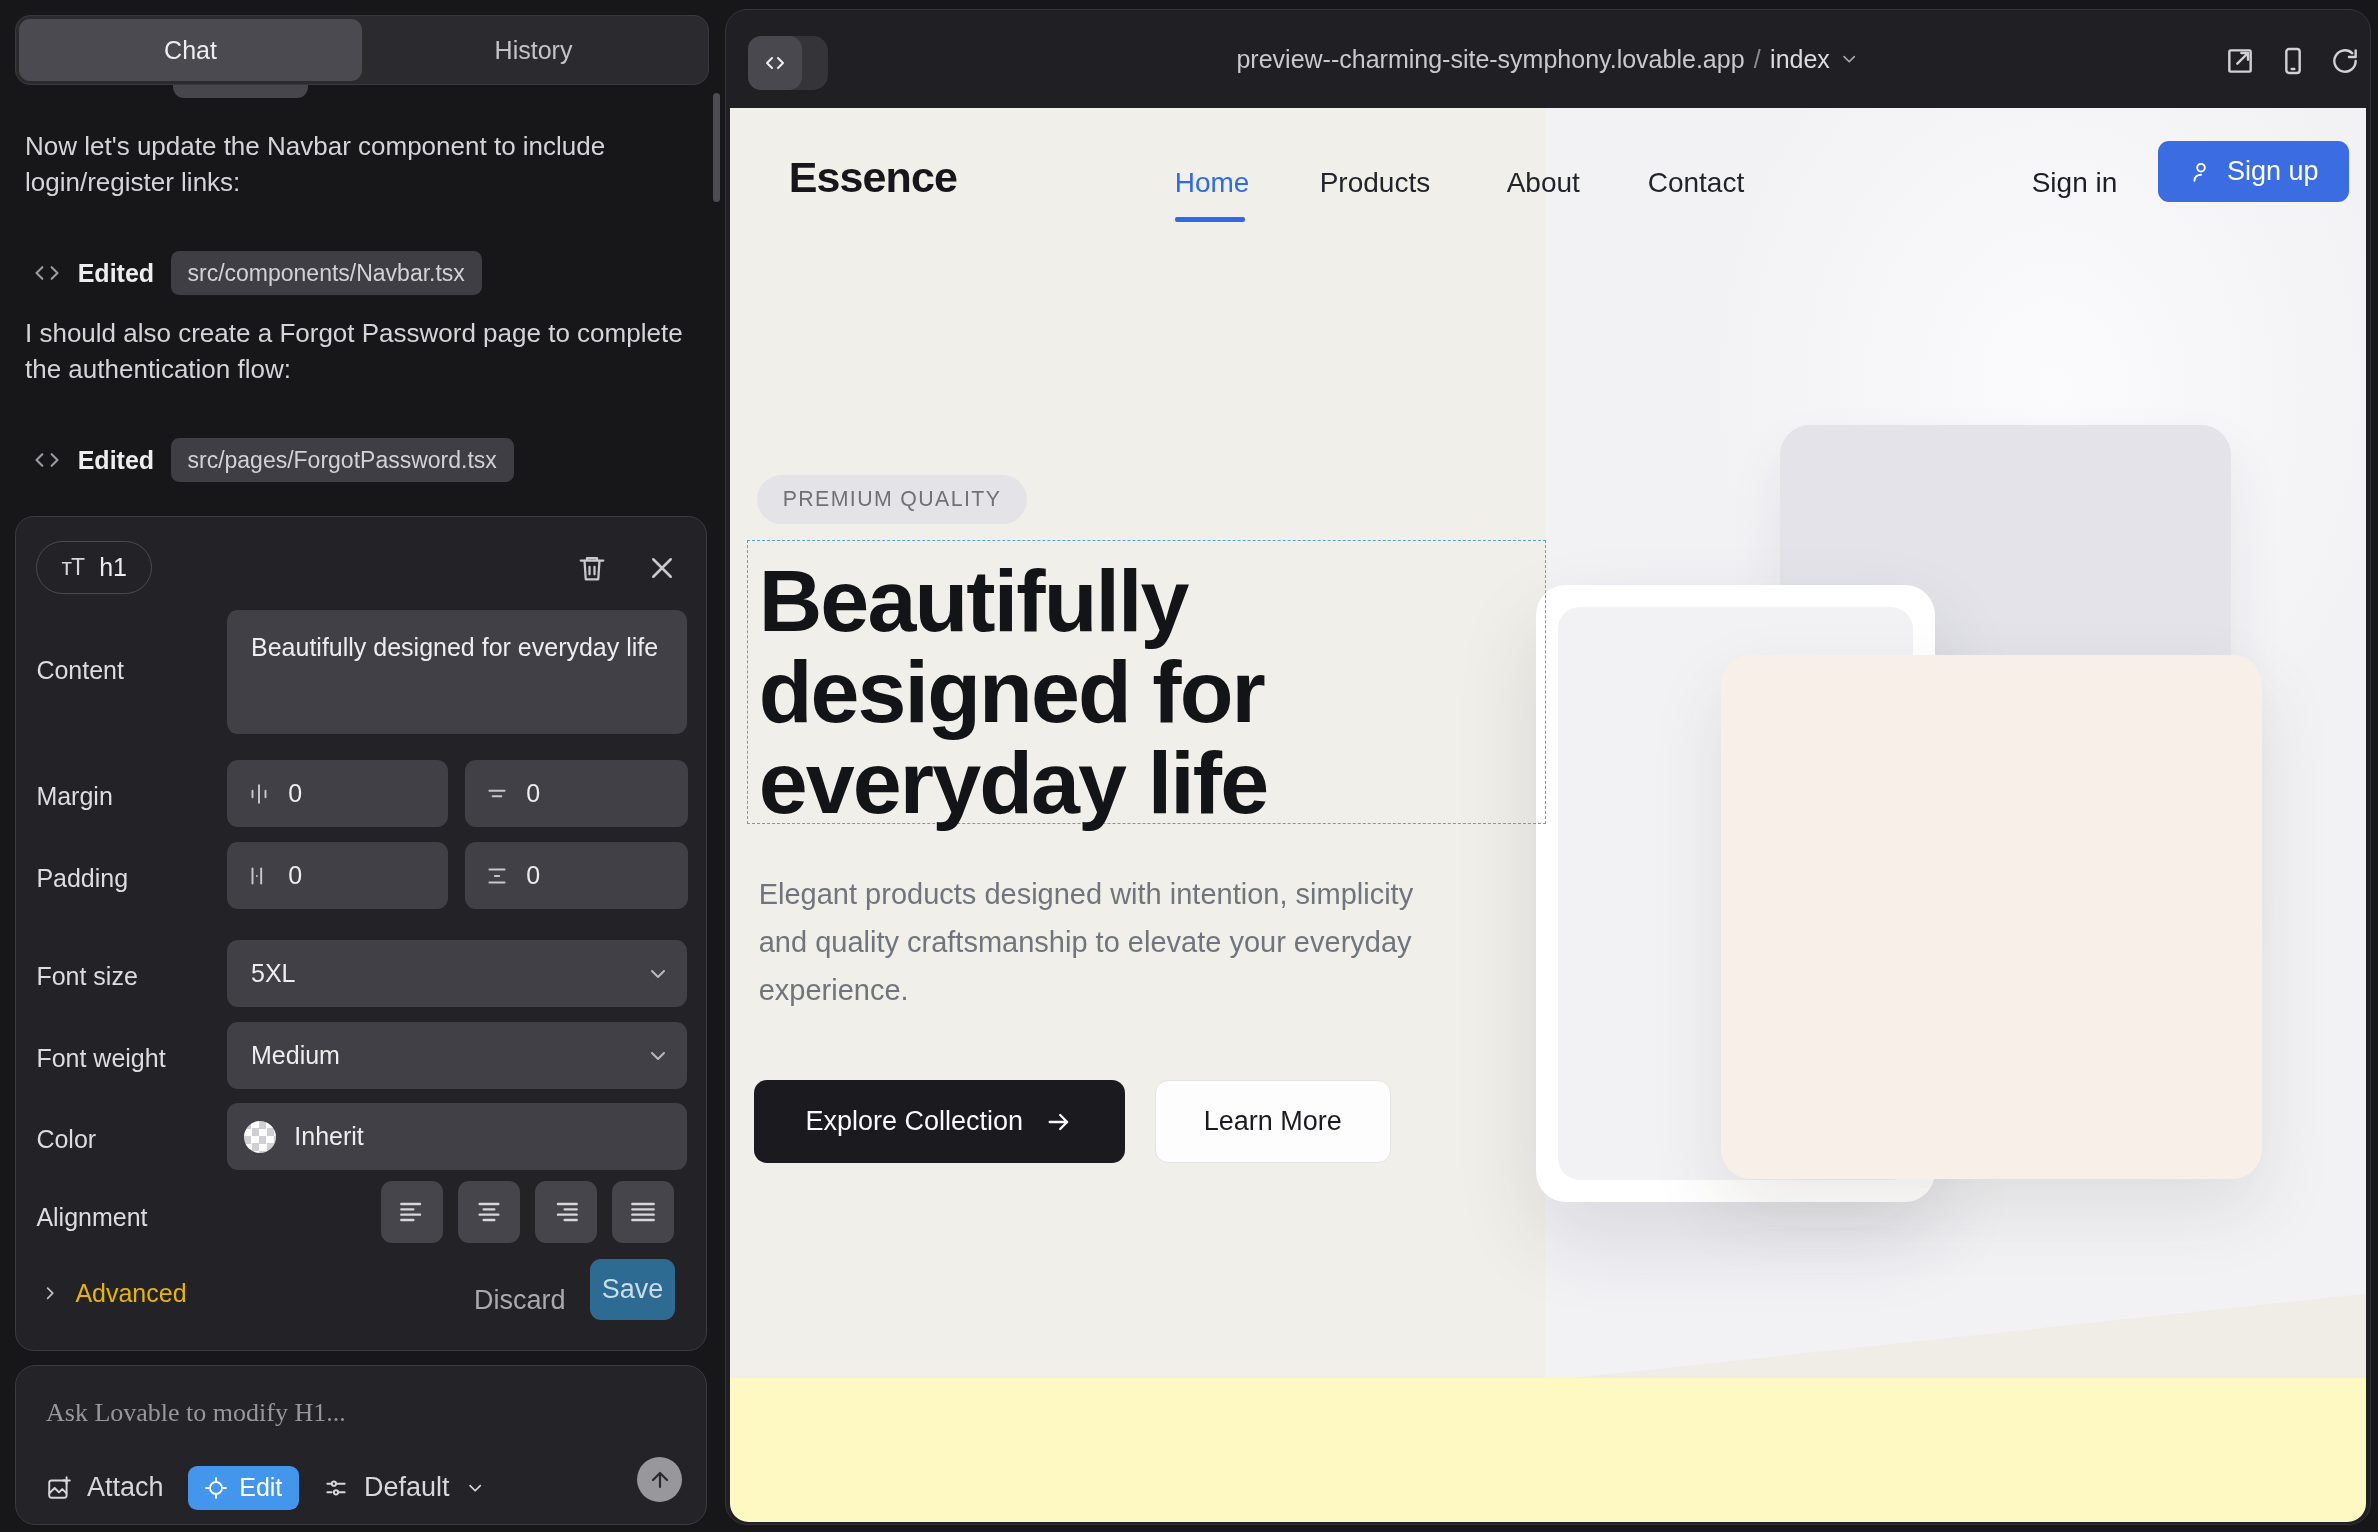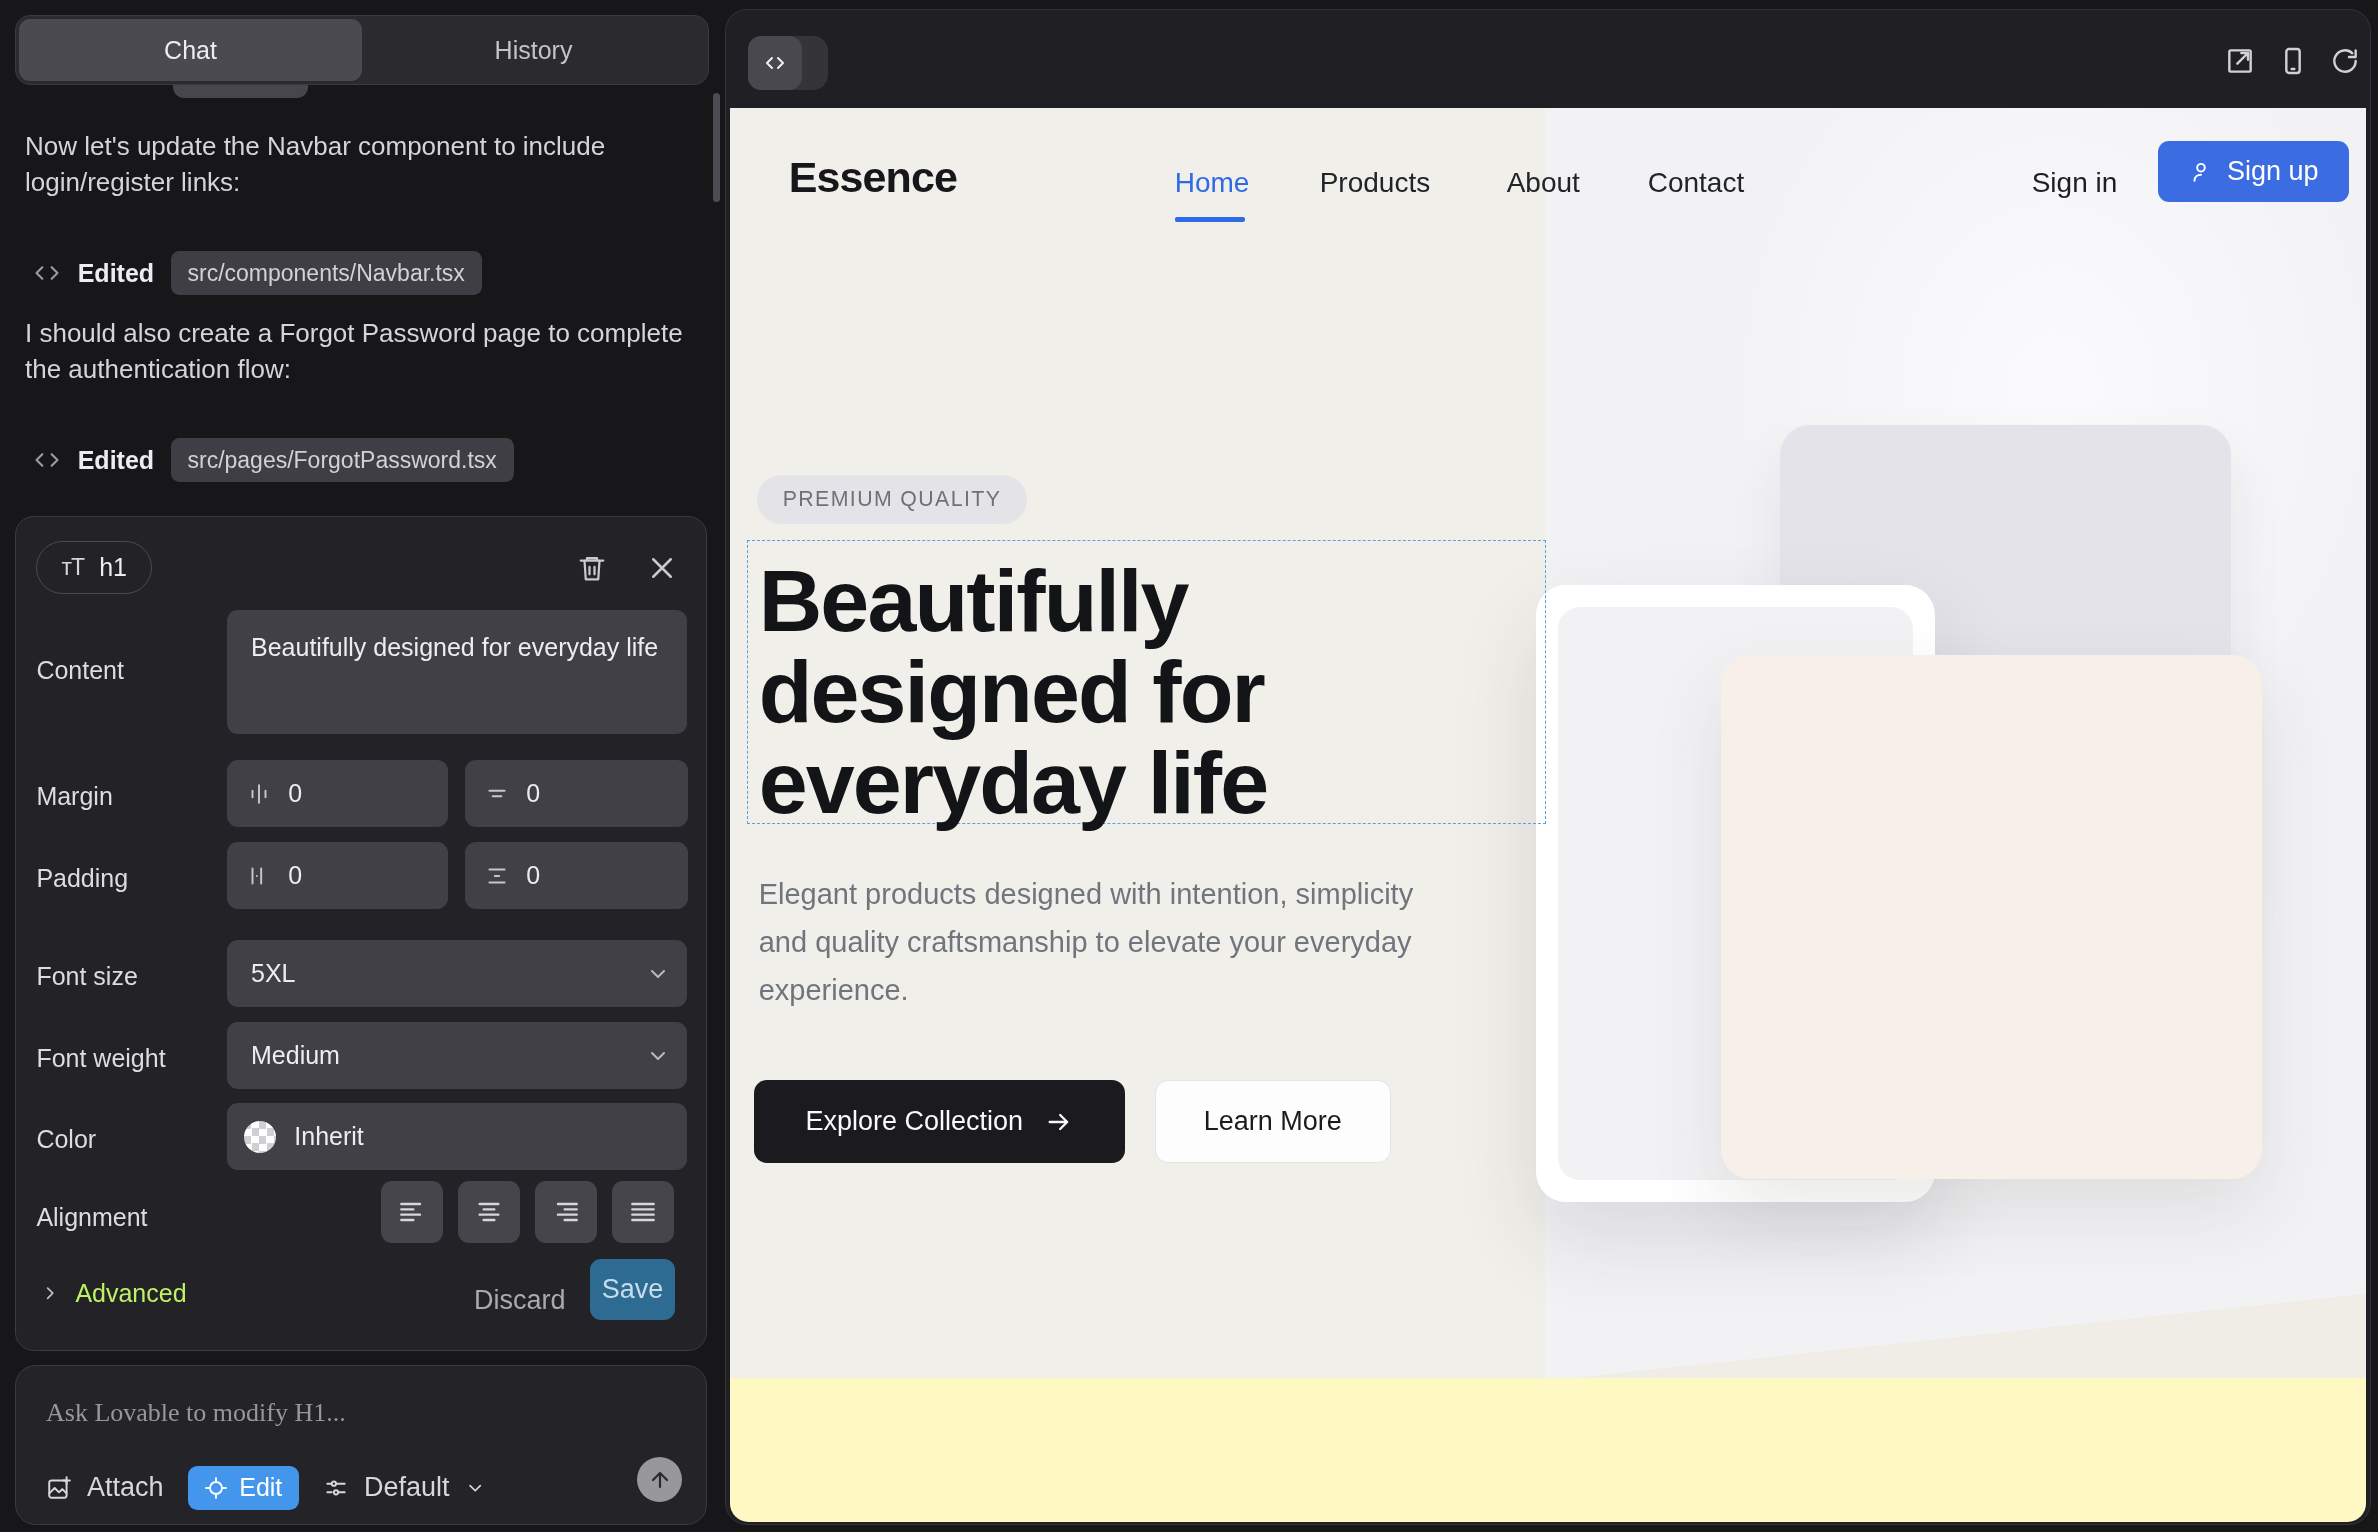--- a/index.html
+++ b/index.html
@@ -41,21 +41,21 @@
   .textarea { left:211px; top:93px; width:460px; height:124px; padding:18.6px 24px;
     line-height:36px; display:block; }
   .chev { width:24px; height:24px; color:#b9b9be; position:absolute; right:16.7px; top:50%;
     transform:translateY(-50%); }
   .swatch { width:32px; height:32px; border-radius:50%; margin:0 18.6px 0 16.7px;
     background:repeating-conic-gradient(#ffffff 0 25%, #cfcfd4 0 50%); background-size:15px 15px; }
   .align-btn { position:absolute; width:62px; height:62px; background:#45454b; border-radius:11px;
     display:flex; align-items:center; justify-content:center; color:#d8d8dc; cursor:pointer; }
   .align-btn svg { width:32px; height:32px; }
   .advanced { position:absolute; left:24px; top:762px; display:flex; align-items:center; gap:15px;
-    color:#bef264; font-size:25px; font-weight:500; cursor:pointer; }
+    color:#eab308; font-size:25px; font-weight:500; cursor:pointer; }
   .advanced svg { width:20.4px; height:20.4px; color:#c0c0c5; }
   .discard { position:absolute; left:458px; top:768px; font-size:27px; color:#a9a9ae; cursor:pointer; }
   .save { position:absolute; left:574px; top:742px; width:85px; height:61px; background:#2e6b93;
     border-radius:11px; display:flex; align-items:center; justify-content:center;
     font-size:27px; color:#c9dcea; cursor:pointer; }
 
   
   .composer { position:absolute; left:15px; top:1365px; width:692px; height:160px;
     background:#242428; border:1.4px solid #3a3a3f; border-radius:20.4px; }
   .composer-ph { position:absolute; left:30px; top:32px; font-size:26px; color:#97979c;font-family:Liberation Serif, serif; }
@@ -300,20 +300,28 @@
   </div>
 
   <div class="browser">
     <div class="code-toggle">
       <div class="seg">
         <svg viewBox="0 0 24 24" fill="none" stroke="currentColor" stroke-width="2" stroke-linecap="round" stroke-linejoin="round">
             <path d="M9 7l-5 5 5 5M15 7l5 5-5 5"></path>
           </svg>
       </div>
     </div>
+    <div class="urlbar">
+      <span class="url-host">preview--charming-site-symphony.lovable.app</span>
+      <span class="url-sep">/</span>
+      <span class="url-path">index</span>
+      <svg class="chev-d" viewBox="0 0 24 24" fill="none" stroke="currentColor" stroke-width="2" stroke-linecap="round" stroke-linejoin="round">
+          <path d="M6 9l6 6 6-6"></path>
+        </svg>
+    </div>
     <div class="chrome-ico" style="left:1498px">
       <svg viewBox="0 0 24 24" fill="none" stroke="currentColor" stroke-width="1.8" stroke-linecap="round" stroke-linejoin="round">
           <rect x="4" y="4" width="16" height="16" rx="1"></rect>
           <path d="M10 14l8-8M13 6h5v5"></path>
         </svg>
     </div>
     <div class="chrome-ico" style="left:1551px">
       <svg viewBox="0 0 24 24" fill="none" stroke="currentColor" stroke-width="1.8" stroke-linecap="round" stroke-linejoin="round">
           <rect x="7" y="3" width="10" height="18" rx="2"></rect>
           <path d="M11 18h2"></path>

